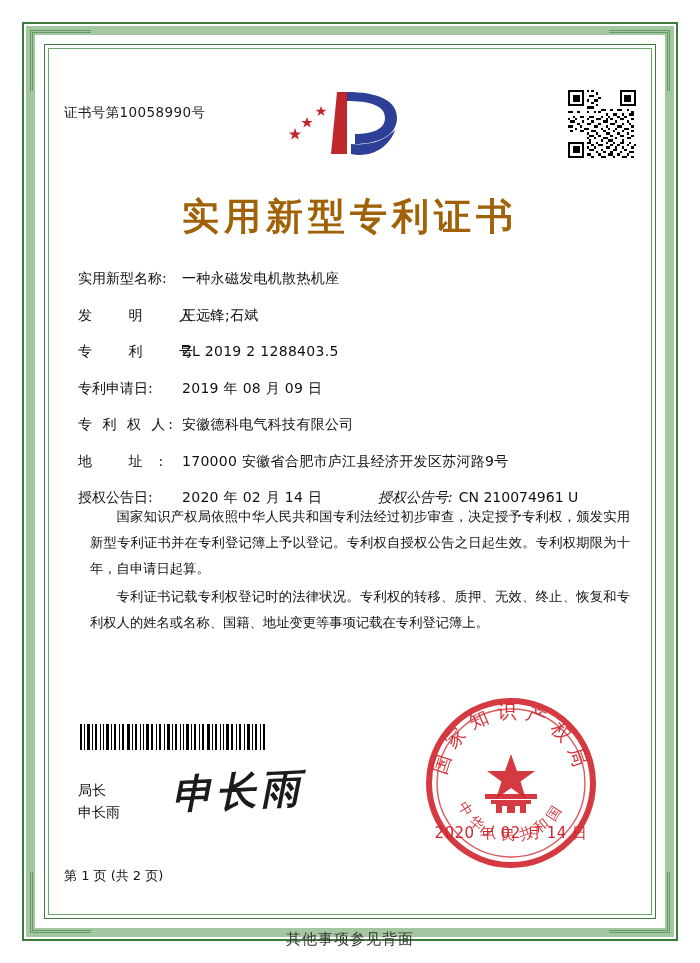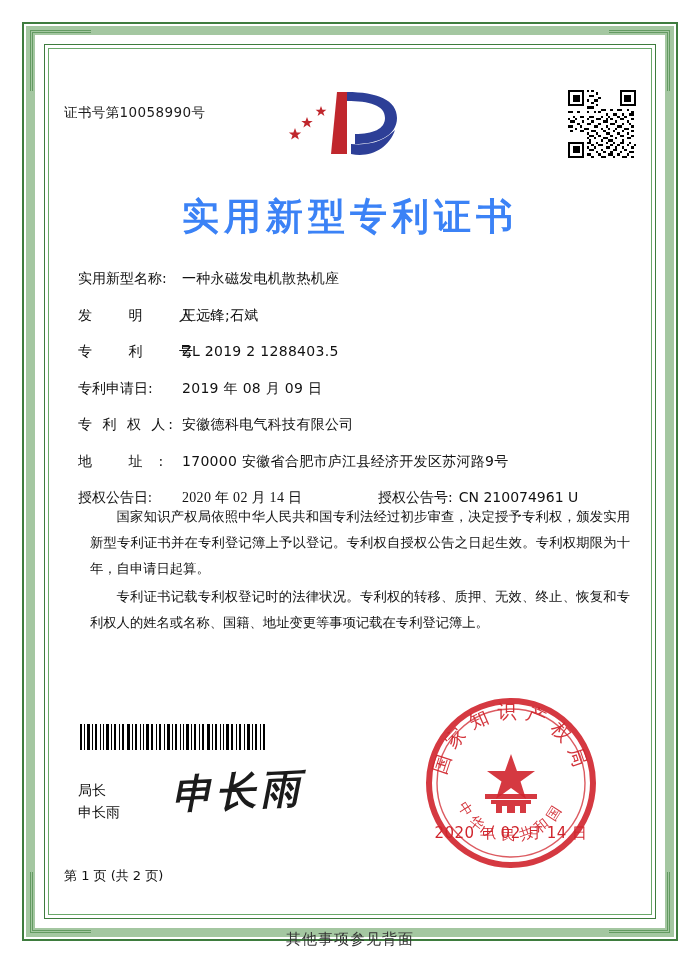--- a/index.html
+++ b/index.html
@@ -116,21 +116,21 @@
   .title {
     position: absolute;
     left: 0;
     right: 0;
     top: 128px;
     text-align: center;
     font-size: 37px;
     font-weight: bold;
     letter-spacing: 5px;
     font-family: "DejaVu Sans", "Liberation Sans", sans-serif;
-    color: #3b82f6;
+    color: #a16207;
   }
 
   .fields {
     position: absolute;
     left: 14px;
     right: 0;
     top: 206px;
   }
   .field-row {
     display: flex;
@@ -145,23 +145,23 @@
     letter-spacing: 0px;
     white-space: nowrap;
   }
   .f-label.sp2 { letter-spacing: 16px; }
   .f-label.sp3 { letter-spacing: 3px; }
   .f-value {
     flex: 1 1 auto;
     letter-spacing: .3px;
   }
   .row-double { display: flex; align-items: baseline; font-size: 14px; margin-bottom: 18.5px;}
-  .row-double .left { display: flex; align-items: flex-start; width: 300px; font-family: Liberation Serif, serif;}
+  .row-double .left { display: flex; align-items: flex-start; width: 300px;}
   .row-double .right { display: flex; align-items: baseline; }
-  .row-double .r-label { white-space: nowrap; margin-right: 6px; }
+  .row-double .r-label { white-space: nowrap; margin-right: 6px; font-style: italic; }
 
   .paras {
     position: absolute;
     left: 14px;
     right: 6px;
     top: 440px;
     font-size: 13.3px;
     line-height: 1.95;
     text-align: justify;
     color: #111;

